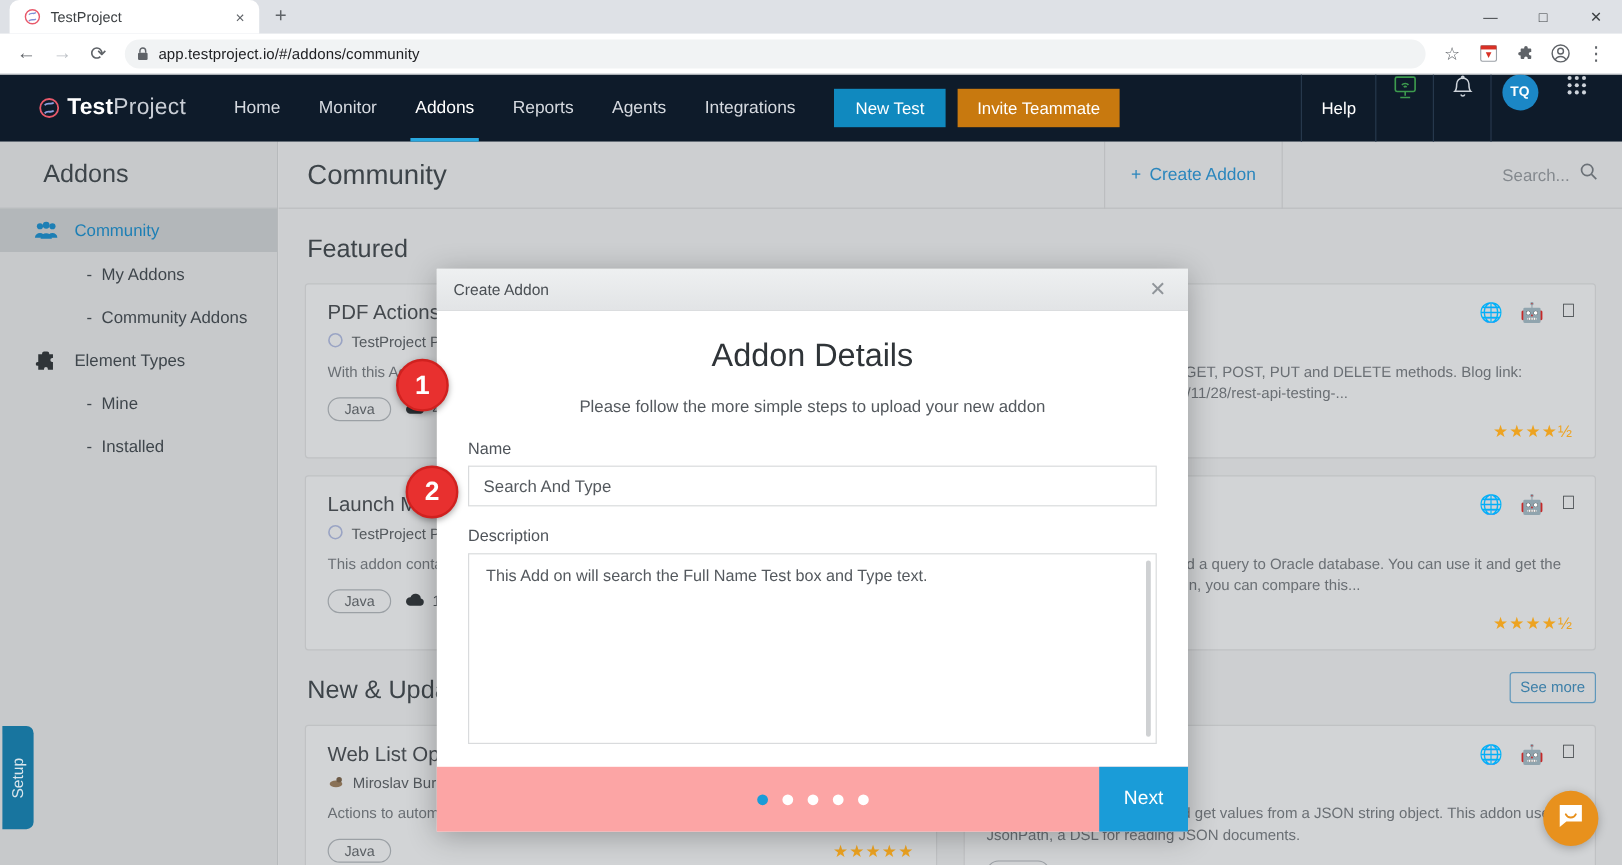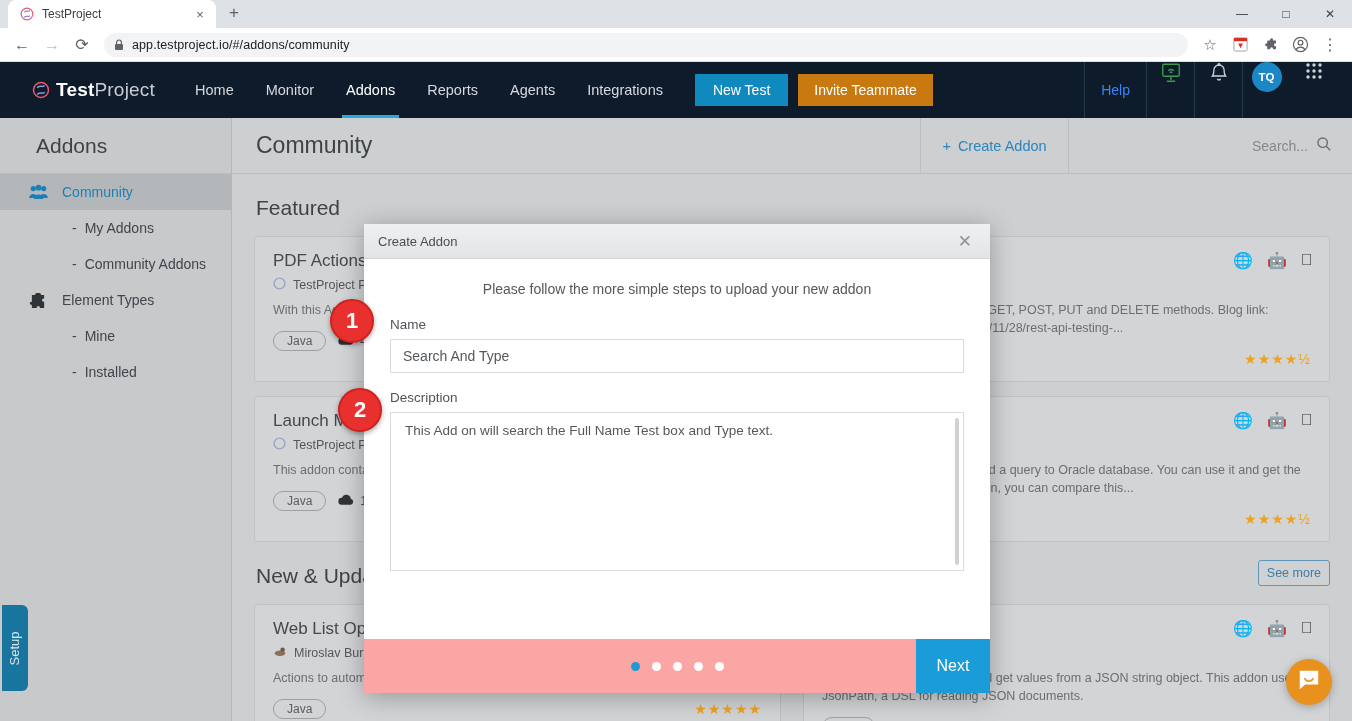--- a/index.html
+++ b/index.html
@@ -108,21 +108,21 @@
     background: #c8790f; color: #fff; border: none;
     height: 32px; padding: 0 16px; margin-left: 10px;
     font-size: 14px; cursor: pointer;
     font-family: "Liberation Sans", sans-serif;
   }
   #nav-right {
     margin-left: auto; display: flex; align-items: center;
     height: 56px; padding-right: 14px;
   }
   #help-link {
-    font-size: 14px; color: #3b82f6; padding: 0 16px;
+    font-size: 14px; color: #ffffff; padding: 0 16px;
     cursor: pointer; border-left: 1px solid #26384c; height: 56px;
     display: flex; align-items: center;
   }
   .nav-icon {
     width: 48px; height: 56px; display: flex;
     align-items: flex-start; justify-content: center;
     cursor: pointer; border-left: 1px solid #26384c;
   }
   #avatar-circle {
     width: 30px; height: 30px; border-radius: 50%;
@@ -706,20 +706,21 @@
     </div>
   </div>
 
   <div id="modal">
     <div id="modal-head">
       <span id="modal-head-title">Create Addon</span>
       <span id="modal-close">✕</span>
     </div>
 
     <div id="modal-body">
+      <h1 id="modal-h1">Addon Details</h1>
       <div id="modal-sub">Please follow the more simple steps to upload your new addon</div>
 
       <div class="field-label">Name</div>
       <input id="name-input" placeholder="Name" value="Search And Type" style="">
 
       <div class="field-label">Description</div>
       <div id="desc-wrap">
         <textarea id="desc-input" placeholder="Description" style="">This Add on will search the Full Name Test box and Type text.</textarea>
         <div id="desc-scrollbar"></div>
       </div>

